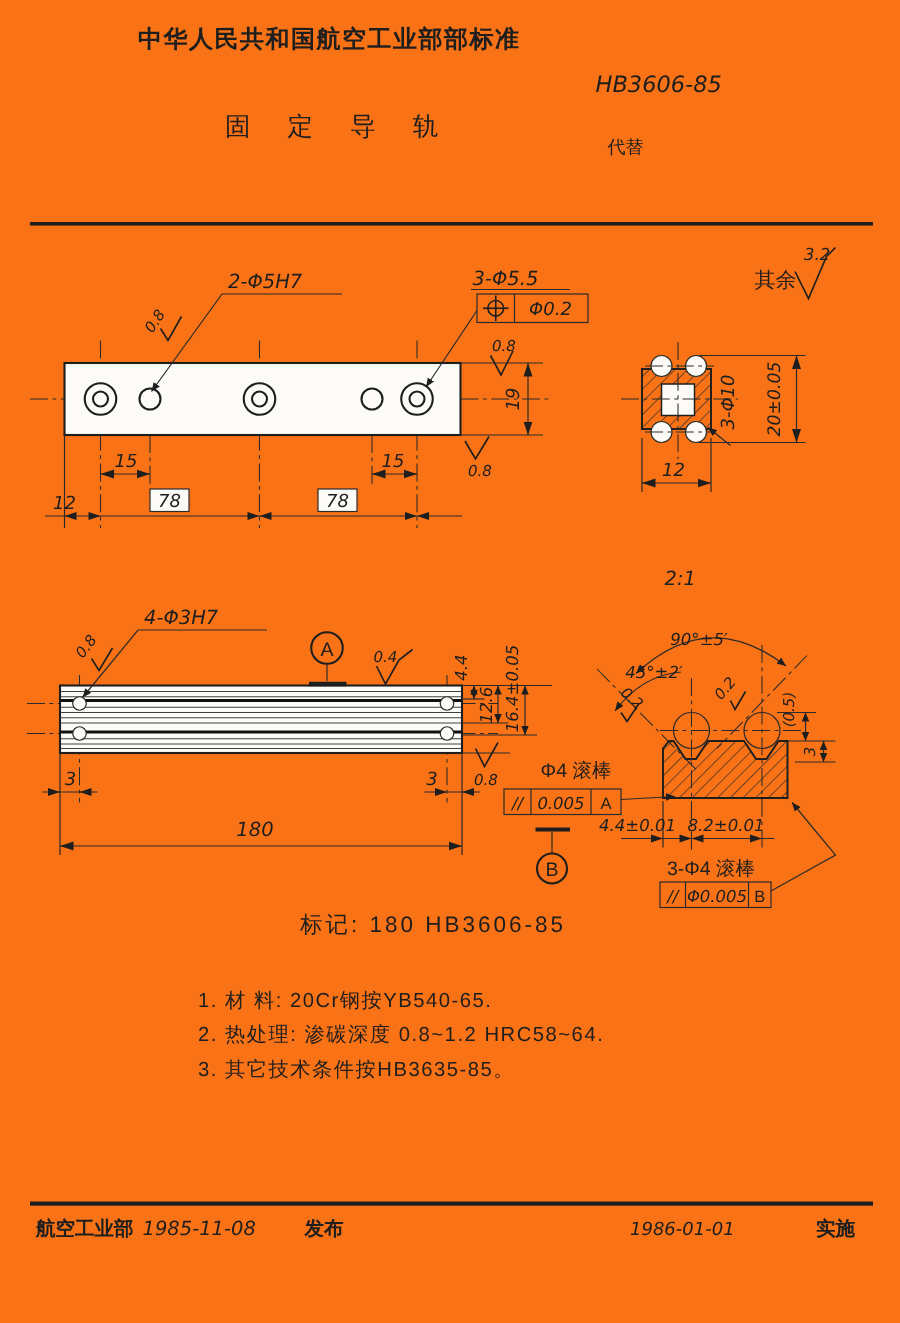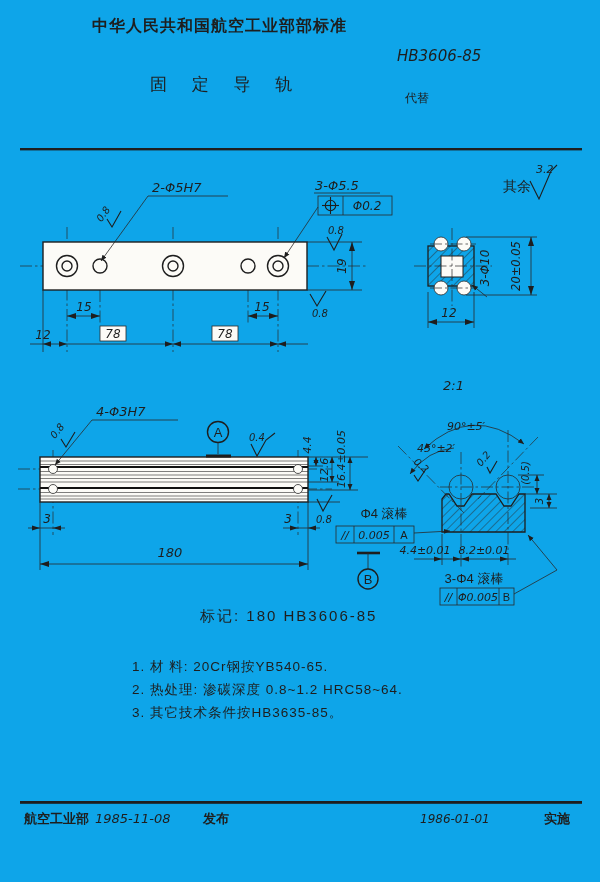--- a/index.html
+++ b/index.html
@@ -1,16 +1,16 @@
 <!DOCTYPE html>
 <html><head>
 <meta charset="utf-8">
 <style>
   html,body{margin:0;padding:0;background:#888;}
-  .page{position:relative;width:600px;height:882px;background:#0ea5e9;overflow:hidden;
+  .page{position:relative;width:600px;height:882px;background:#f97316;overflow:hidden;
         font-family:"Liberation Sans",sans-serif;color:#1e1e1e;}
   svg{position:absolute;left:0;top:0;}
   svg text{fill:#1e1e1e;}
   .o{stroke:#1e1e1e;stroke-width:1.4;fill:none;}
   .t{stroke:#2a2a2a;stroke-width:0.8;fill:none;}
   .cl{stroke:#2a2a2a;stroke-width:0.7;fill:none;stroke-dasharray:12 3 2.5 3;}
   .stripe{stroke:#2a2a2a;stroke-width:0.6;fill:none;}
   .stripeD{stroke:#111;stroke-width:2.1;fill:none;}
   .sym{stroke:#1e1e1e;stroke-width:1.1;fill:none;}
   .cjk{font-family:"Liberation Sans",sans-serif;}

